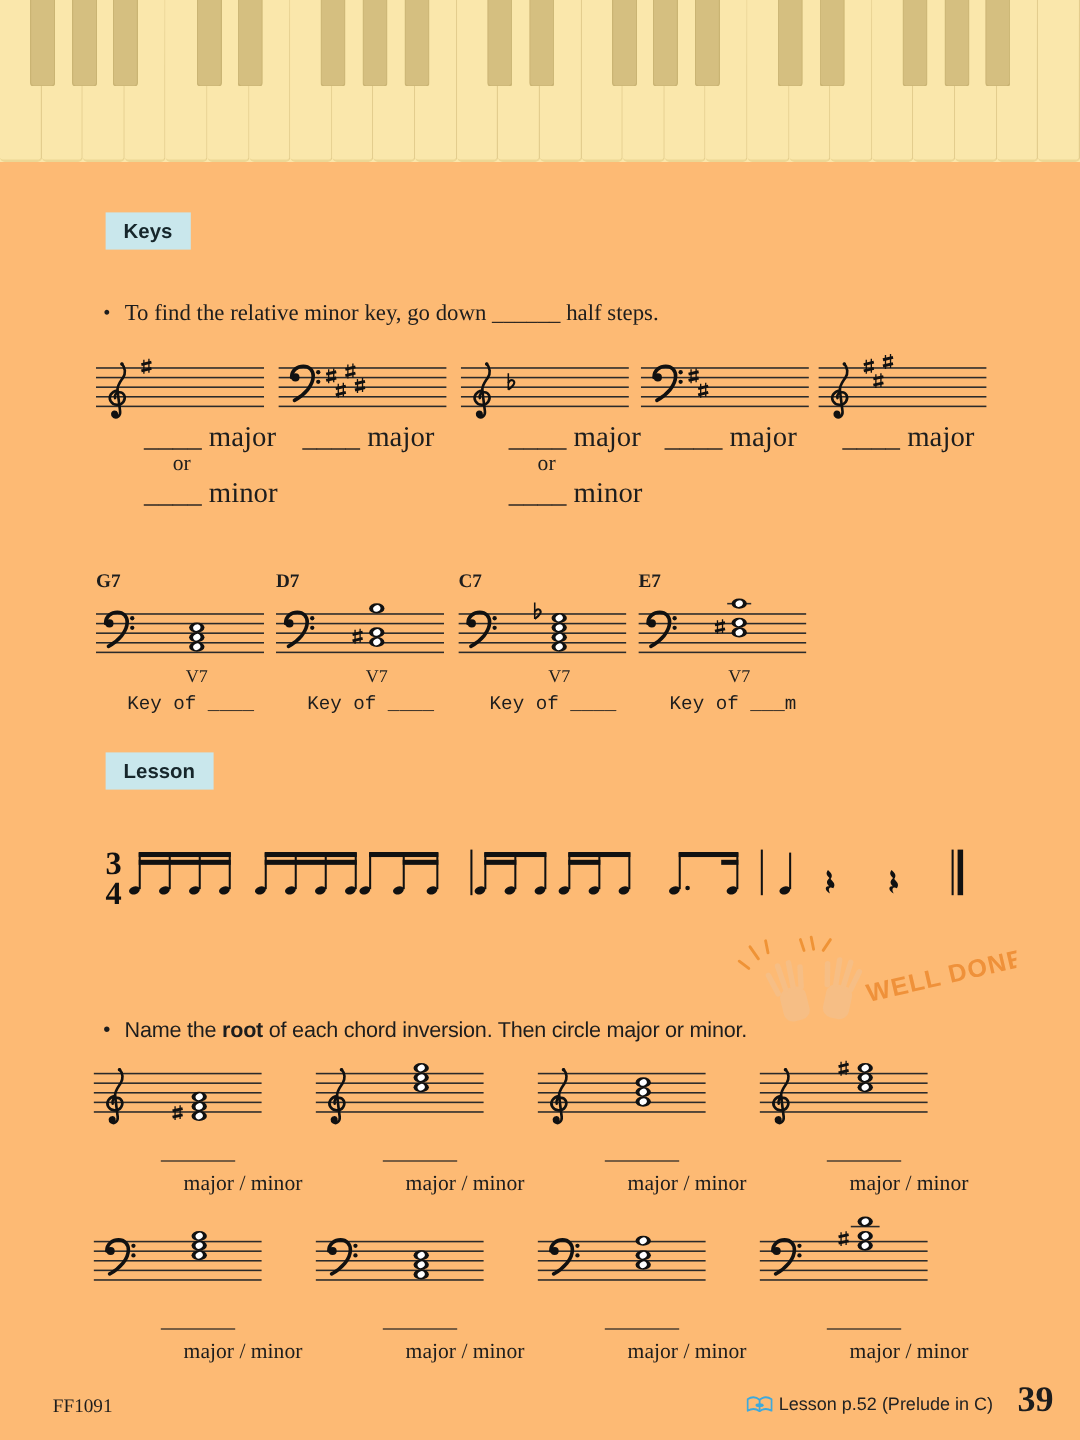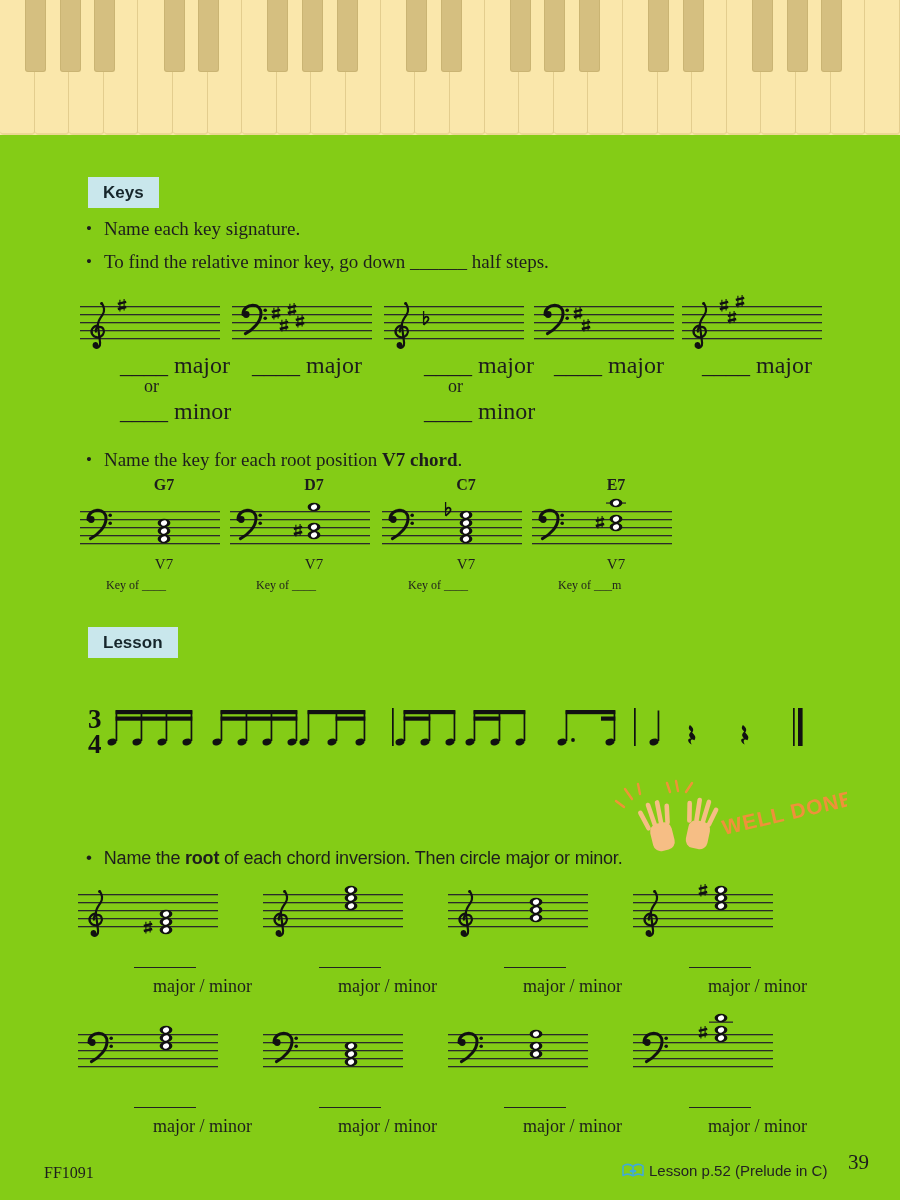--- a/index.html
+++ b/index.html
@@ -1,16 +1,16 @@
 <!DOCTYPE html>
 <html><head>
 <meta charset="utf-8">
 <style>
   html,body{margin:0;padding:0;background:#fff;}
-  .page{position:relative;width:900px;height:1200px;background:#84cc16;overflow:hidden;
+  .page{position:relative;width:900px;height:1200px;background:#fdba74;overflow:hidden;
         font-family:"Liberation Serif",serif;color:#1d1d1d;}
 
   
   .keyboard{position:absolute;left:0;top:0;width:900px;height:135px;display:flex;background:#fae7ab;}
   .white-key{flex:1;position:relative;background:#fae7ab;border-right:1px solid #e3cd8e;
              border-bottom:2px solid #ecd795;border-radius:0 0 4px 4px;}
   .black-key{position:absolute;top:0;width:19px;height:71px;background:#d5bf80;
              border:1px solid #cab473;border-top:none;border-radius:0 0 3px 3px;z-index:2;}
 
   
@@ -23,32 +23,32 @@
   .bullet .dot{display:inline-block;margin-right:12px;font-size:17px;vertical-align:1px;}
   .bullet.sans{font-family:"Liberation Sans",sans-serif;font-size:18px;letter-spacing:-0.2px;}
   .bullet b{font-weight:bold;}
 
   
   .cell{position:absolute;}
   .cell svg{display:block;}
   .sig-label{position:absolute;left:40px;font-size:24px;white-space:nowrap;}
   .sig-label.center{left:0;width:150px;text-align:center;}
   .sig-or{position:absolute;left:64px;font-size:18px;}
-  .chord-name{position:absolute;left:0;top:0;width:168px;text-align:center;
+  .chord-name{position:absolute;left:0;top:0;width:168px;text-align:left;
               font-size:16px;font-weight:bold;}
   .v7-label{position:absolute;left:0;top:80px;width:168px;text-align:center;font-size:15px;}
-  .keyof{position:absolute;left:26px;top:102px;font-size:12px;white-space:nowrap;}
+  .keyof{position:absolute;left:26px;top:102px;font-size:16px;white-space:nowrap;font-family:Liberation Mono, monospace;}
   .blank-line{position:absolute;left:56px;top:94px;width:62px;border-bottom:1.7px solid #222;height:1px;}
   .choice{position:absolute;left:4px;top:104px;width:170px;text-align:right;font-size:18px;}
 
   
   .footer-code{position:absolute;left:44px;top:1164px;font-size:16px;}
   .footer-lesson{position:absolute;left:622px;top:1162px;display:flex;align-items:center;gap:5px;
                  font-family:"Liberation Sans",sans-serif;font-size:15px;font-weight:500;color:#222;}
-  .footer-page{position:absolute;left:848px;top:1150px;font-size:21px;}
+  .footer-page{position:absolute;left:848px;top:1150px;font-size:30px;font-weight:bold;}
 
   .welldone{position:absolute;left:612px;top:779px;}
 </style>
 </head>
 <body>
 
 <div class="page">
 
   <svg width="0" height="0" style="position:absolute" aria-hidden="true">
     <defs>
@@ -129,23 +129,20 @@
       <div class="black-key" style="left: calc(65.3846% - 9.5px);"></div>
       <div class="black-key" style="left: calc(73.0769% - 9.5px);"></div>
       <div class="black-key" style="left: calc(76.9231% - 9.5px);"></div>
       <div class="black-key" style="left: calc(84.6154% - 9.5px);"></div>
       <div class="black-key" style="left: calc(88.4615% - 9.5px);"></div>
       <div class="black-key" style="left: calc(92.3077% - 9.5px);"></div>
     </div>
 
   <div class="sec-header" style="left:88px;top:177px;">Keys</div>
 
-  <div class="bullet" style="top:218px;">
-    <span class="dot">•</span><span>Name each key signature.</span>
-  </div>
   <div class="bullet" style="top:251px;">
     <span class="dot">•</span><span>To find the relative minor key, go down ______ half steps.</span>
   </div>
 
   <div class="cell" style="left:80px;top:290px;width:150px;height:125px;">
     <svg width="145" height="72" viewBox="0 0 145 72">
       <use href="#g-staff5" x="0" y="16"></use>
       <use href="#g-treble" transform="translate(8,12)"></use>
       <use href="#g-sharp" transform="translate(42,16)"></use>
     </svg>
@@ -191,23 +188,20 @@
     <svg width="145" height="72" viewBox="0 0 145 72">
       <use href="#g-staff5" x="0" y="16"></use>
       <use href="#g-treble" transform="translate(8,12)"></use>
       <use href="#g-sharp" transform="translate(42,16)"></use>
       <use href="#g-sharp" transform="translate(50,28)"></use>
       <use href="#g-sharp" transform="translate(58,12)"></use>
     </svg>
     <div class="sig-label center" style="top:62px;">____ major</div>
   </div>
 
-  <div class="bullet" style="top:449px;">
-    <span class="dot">•</span><span>Name the key for each root position </span><b>V7 chord</b><span>.</span>
-  </div>
 
   <div class="cell" style="left:80px;top:476px;width:140px;height:130px;">
     <div class="chord-name">G7</div>
     <svg style="position:absolute;top:20px;" width="140" height="62" viewBox="0 -2 140 60">
       <use href="#g-staff5" x="0" y="12"></use>
       <use href="#g-bass" transform="translate(5,8)"></use>
       <use href="#g-whole" x="84" y="24"></use>
       <use href="#g-whole" x="84" y="32"></use>
       <use href="#g-whole" x="84" y="40"></use>
     </svg>

